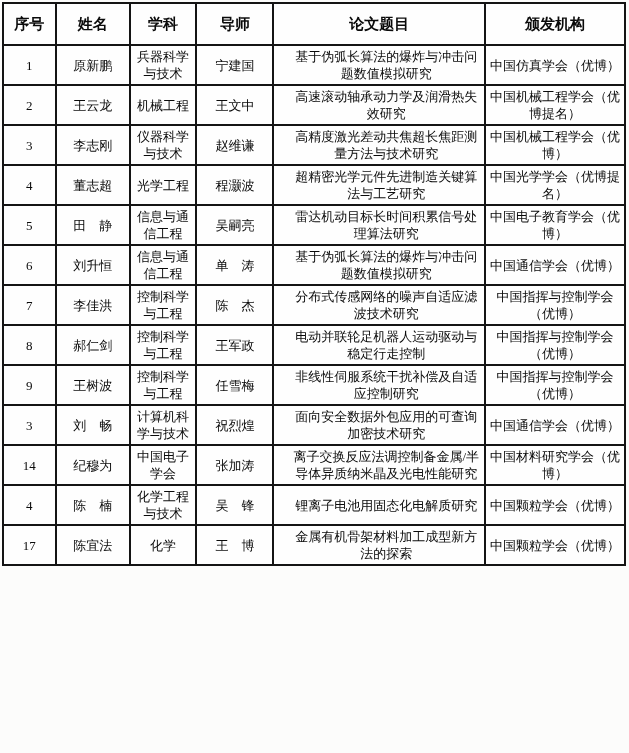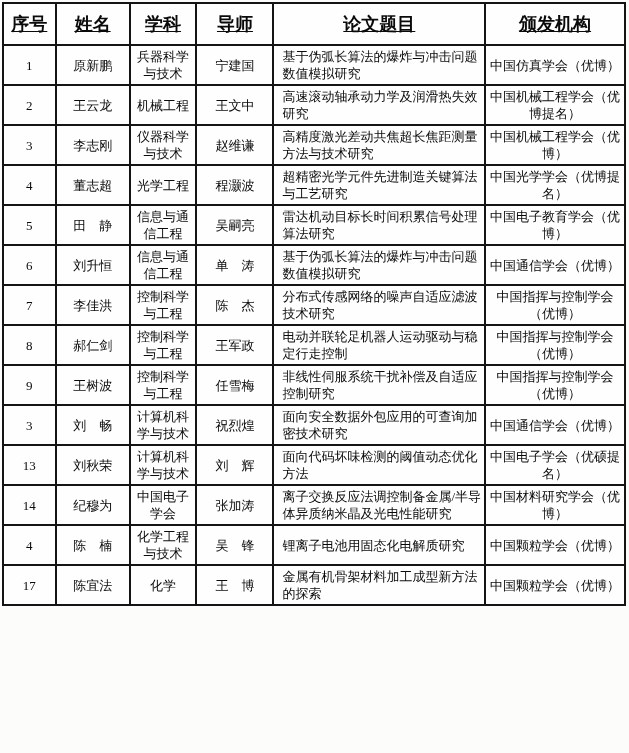--- a/index.html
+++ b/index.html
@@ -27,28 +27,27 @@
     padding: 2px 3px;
     font-size: 13px;
     line-height: 17px;
     text-align: center;
     vertical-align: middle;
     word-break: break-all;
     overflow: hidden;
   }
   .award-table thead th {
     font-weight: bold;
-    font-size: 18px;
+    font-size: 15px;
     height: 36px;
-    text-decoration: underline;
   }
   .award-table tbody tr { height: 38px; }
   .award-table td.col-title {
-    text-align: left;
-    padding-left: 8px;
+    text-align: center;
+    padding-left: 16px;
     padding-right: 2px;
     margin-top: 6px;
   }
   col.c-no   { width: 52px; }
   col.c-name { width: 73px; }
   col.c-disc { width: 66px; }
   col.c-adv  { width: 76px; }
   col.c-title{ width: 209px; }
   col.c-inst { width: 138px; }
 </style>
@@ -150,28 +149,20 @@
         </tr>
         <tr>
           <td class="col-no">3</td>
           <td class="col-name">刘　畅</td>
           <td class="col-discipline">计算机科学与技术</td>
           <td class="col-advisor">祝烈煌</td>
           <td class="col-title">面向安全数据外包应用的可查询加密技术研究</td>
           <td class="col-institution">中国通信学会（优博）</td>
         </tr>
         <tr>
-          <td class="col-no">13</td>
-          <td class="col-name">刘秋荣</td>
-          <td class="col-discipline">计算机科学与技术</td>
-          <td class="col-advisor">刘　辉</td>
-          <td class="col-title">面向代码坏味检测的阈值动态优化方法</td>
-          <td class="col-institution">中国电子学会（优硕提名）</td>
-        </tr>
-        <tr>
           <td class="col-no">14</td>
           <td class="col-name">纪穆为</td>
           <td class="col-discipline">中国电子学会</td>
           <td class="col-advisor">张加涛</td>
           <td class="col-title">离子交换反应法调控制备金属/半导体异质纳米晶及光电性能研究</td>
           <td class="col-institution">中国材料研究学会（优博）</td>
         </tr>
         <tr>
           <td class="col-no">4</td>
           <td class="col-name">陈　楠</td>

